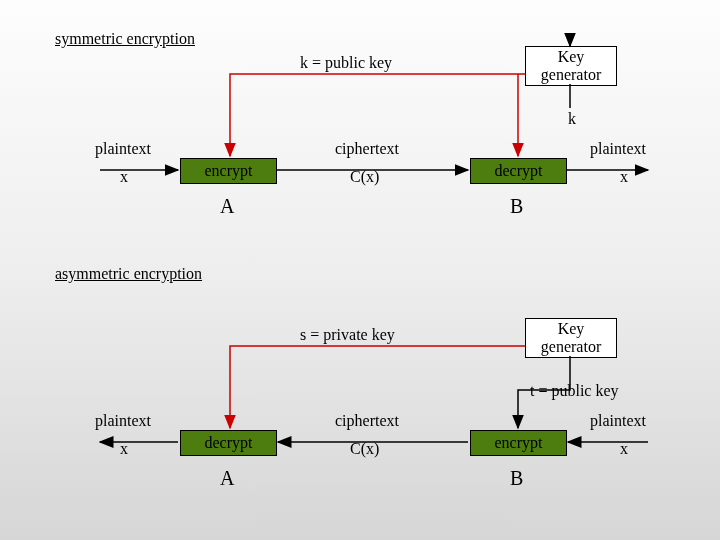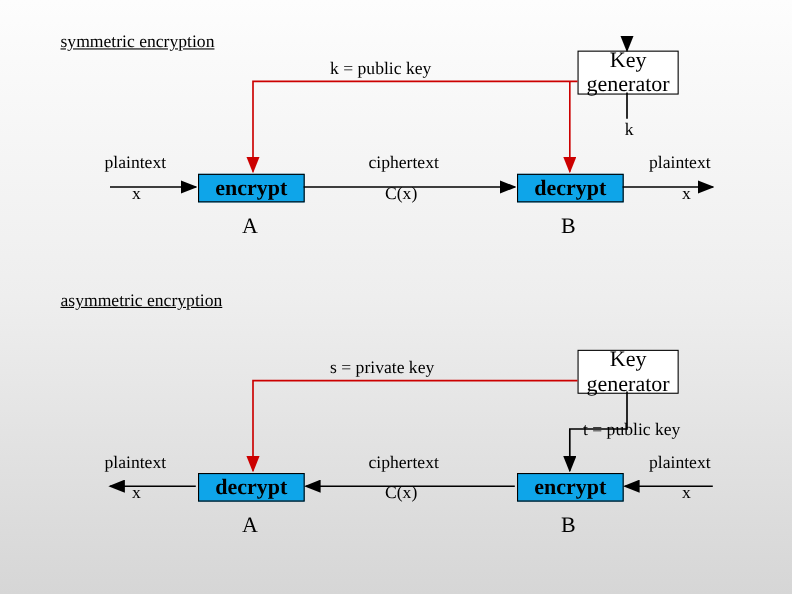--- a/index.html
+++ b/index.html
@@ -21,30 +21,29 @@
     color: #000;
     white-space: nowrap;
   }
   .underline {
     text-decoration: underline;
   }
   .box {
     position: absolute;
     border: 1px solid #000;
     background: #fff;
-    font-size: 20px;
+    font-size: 16px;
     display: flex;
     align-items: center;
     justify-content: center;
     text-align: center;
     line-height: 1.1;
   }
   .box.green {
-    background: #0ea5e9;
-    font-weight: bold;
+    background: #4d7c0f;
   }
   svg.arrows {
     position: absolute;
     left: 0;
     top: 0;
     width: 720px;
     height: 540px;
     pointer-events: none;
   }
 </style>

